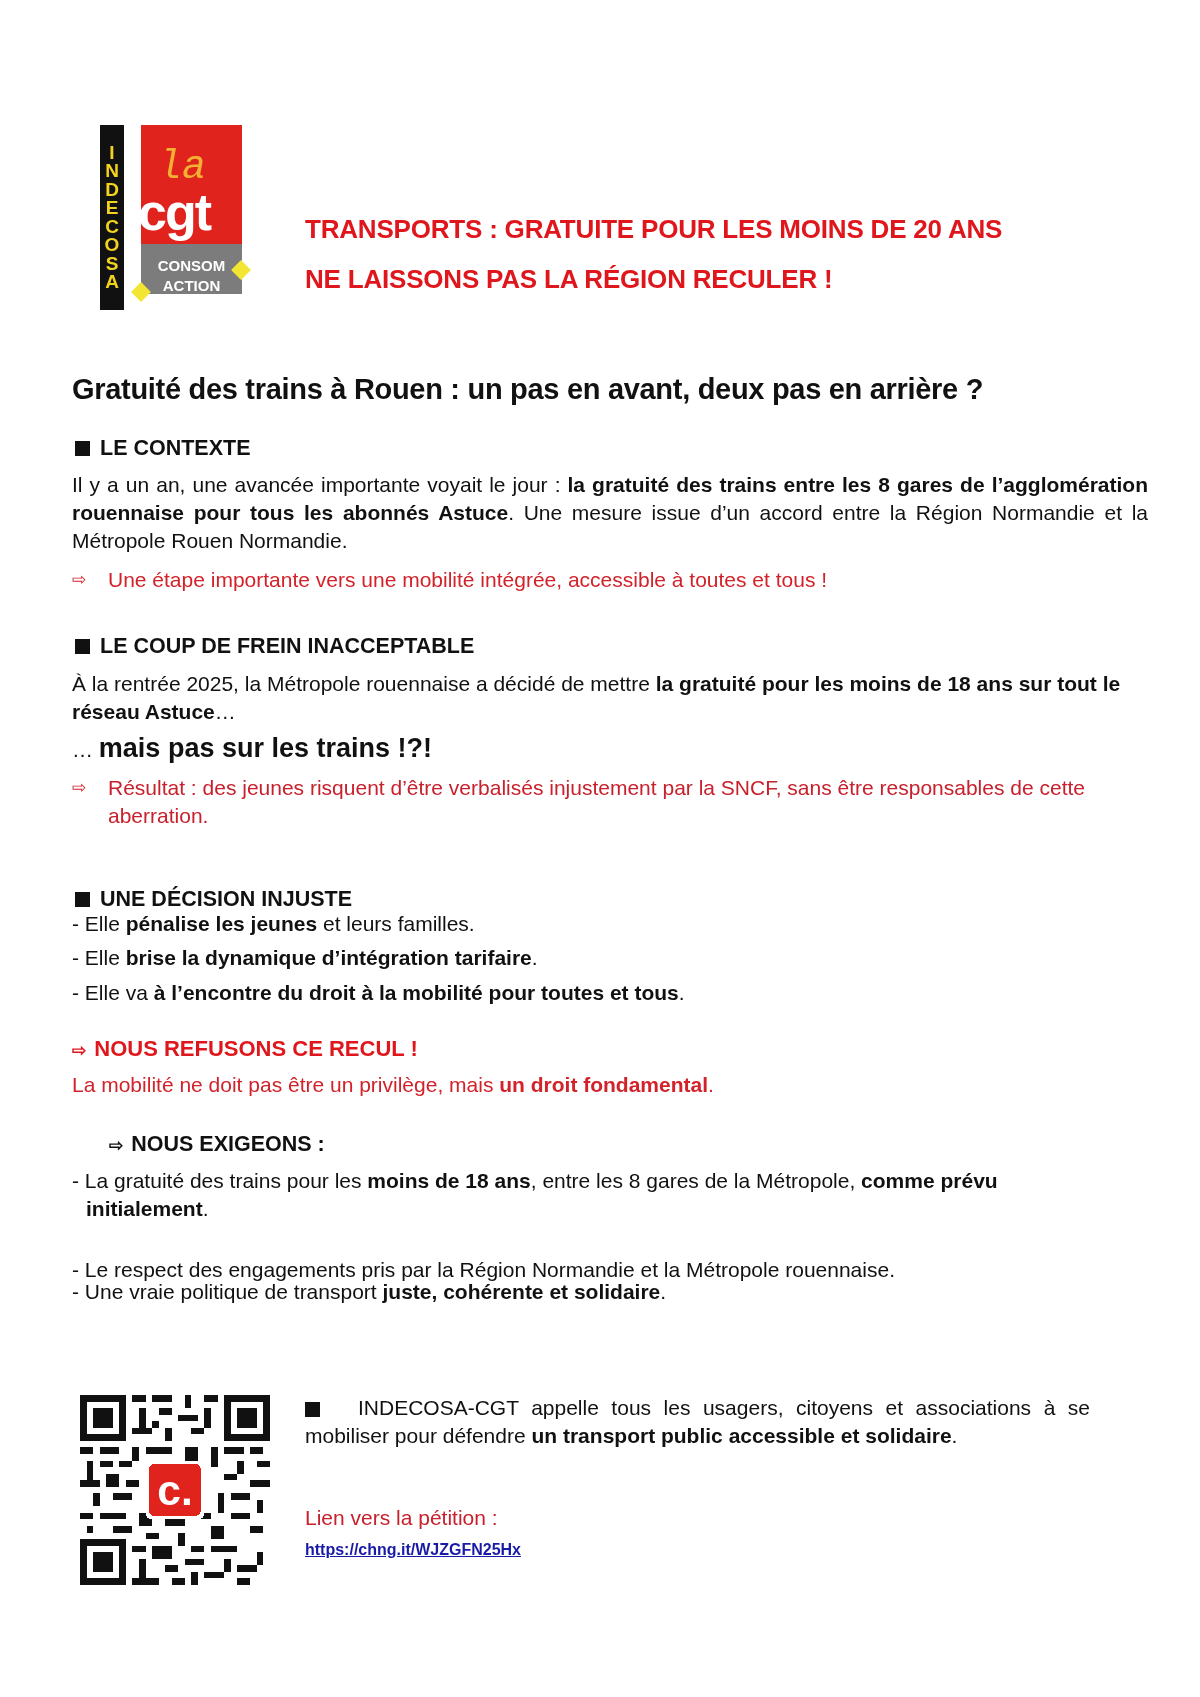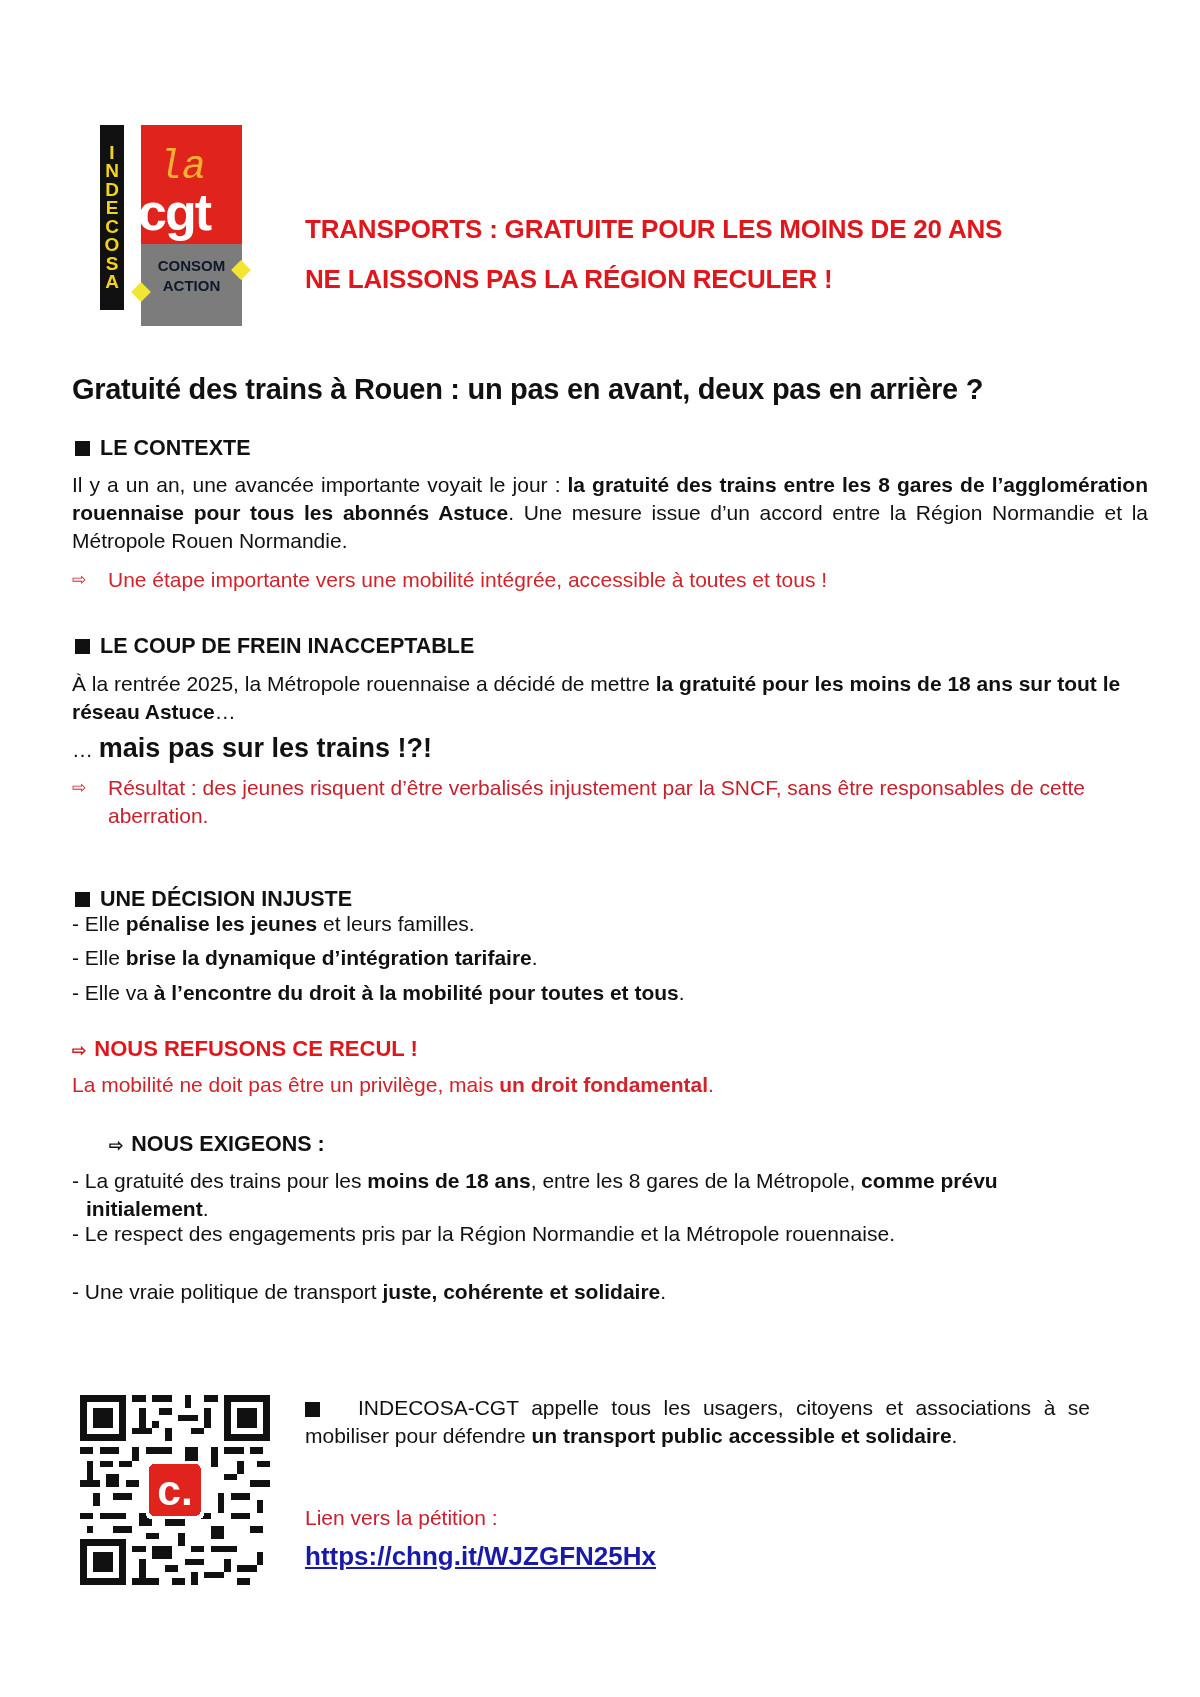--- a/index.html
+++ b/index.html
@@ -12,40 +12,40 @@
 
     
     .logo { left:100px; top:125px; width:142px; height:185px; }
     .logo-vert { position:absolute; left:0; top:0; width:24px; height:185px; background:#111;
                  color:#f2d21c; font-weight:bold; font-size:19px; line-height:18.5px; text-align:center;
                  display:flex; flex-direction:column; justify-content:center; }
     .logo-red { position:absolute; left:41px; top:0; width:101px; height:119px; background:#e1231e; }
     .logo-la { position:absolute; left:58px; top:20px; font-family:Liberation Mono, monospace; font-style:italic;
                color:#f2b130; font-size:40px; }
     .logo-cgt { position:absolute; left:38px; top:57px; color:#fff; font-weight:bold; font-size:52px; letter-spacing:-2px; }
-    .logo-grey { position:absolute; left:41px; top:119px; width:101px; height:82px; background:#7d7c7c;
-                 color:#0f172a; font-size:15px; font-weight:bold; text-align:center; line-height:20px; padding-top:12px; box-sizing:border-box; }
+    .logo-grey { position:absolute; left:41px; top:119px; width:101px; height:50px; background:#7d7c7c;
+                 color:#ffffff; font-size:15px; font-weight:bold; text-align:center; line-height:20px; padding-top:12px; box-sizing:border-box; }
     .logo-arrow { position:absolute; width:14px; height:14px; background:#f2e632; transform:rotate(45deg); }
 
     .title-line { left:305px; font-size:26px; font-weight:bold; color:#e0161d; letter-spacing:-0.2px; }
 
     .headline { left:72px; top:373px; font-size:29px; font-weight:bold; letter-spacing:-0.3px; }
 
     .section-h { left:75px; font-size:21.5px; font-weight:bold; display:flex; align-items:center; }
     .sq { display:inline-block; width:15px; height:15px; background:#111; margin-right:10px; }
 
     .para { left:72px; width:1076px; font-size:21px; line-height:28px; }
     .justify { text-align:justify; text-align-last:left; }
     .arrow-line { left:72px; font-size:21px; line-height:28px; display:flex; }
     .arr { display:inline-block; width:36px; font-size:17px; color:#d2222a; }
 
     .list-line { left:72px; font-size:21px; line-height:28px; }
 
     .qr { left:80px; top:1395px; width:190px; height:190px; }
-    .link { color:#1a1aa8; font-weight:bold; text-decoration:underline; font-size:26px; }
+    .link { color:#1a1aa8; font-weight:bold; text-decoration:underline; font-size:16px; }
   </style>
 </head>
 <body>
 
 <div class="abs logo">
   <div class="logo-vert">
     <span>I</span>
       <span>N</span>
       <span>D</span>
       <span>E</span>
@@ -117,21 +117,21 @@
 <div class="abs list-line red" style="top:1071px;">
   <span>La mobilité ne doit pas être un privilège, mais </span><b>un droit fondamental</b><span>.</span>
 </div>
 
 <div class="abs" style="left:72px;top:1132px;font-size:21.5px;font-weight:bold;margin-left:37px;">
   <span style="font-size:17px;margin-right:8px;">⇨</span><span>NOUS EXIGEONS :</span>
 </div>
 <div class="abs list-line" style="top:1167px;width:1000px;padding-left:14px;text-indent:-14px;box-sizing:border-box;">
   <span>- La gratuité des trains pour les </span><b>moins de 18 ans</b><span>, entre les 8 gares de la Métropole, </span><b>comme prévu initialement</b><span>.</span>
 </div>
-<div class="abs list-line" style="top:1220px;text-align:right;">
+<div class="abs list-line" style="top:1256px;text-align:right;">
   <span>- Le respect des engagements pris par la Région Normandie et la Métropole rouennaise.</span>
 </div>
 <div class="abs list-line" style="top:1278px;">
   <span>- Une vraie politique de transport </span><b>juste, cohérente et solidaire</b><span>.</span>
 </div>
 
 <div class="abs qr">
   <svg width="190" height="190" viewBox="0 0 29 29" shape-rendering="crispEdges">
     <rect width="29" height="29" fill="#fff"></rect>
     <g fill="#111">

